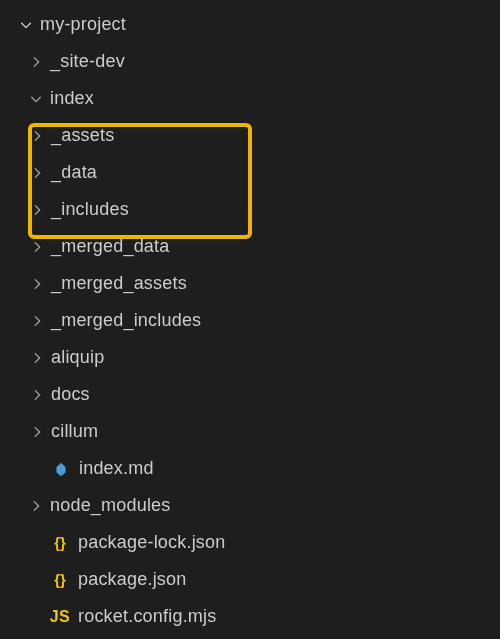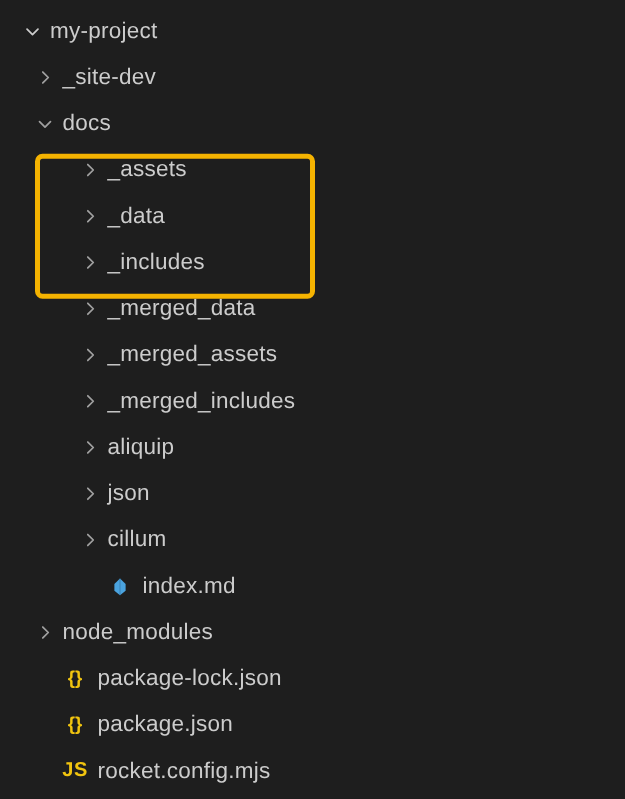--- a/index.html
+++ b/index.html
@@ -35,21 +35,21 @@
       height: 20px;
       display: inline-flex;
       align-items: center;
       justify-content: center;
       margin-right: 8px;
       flex-shrink: 0;
     }
     .label { letter-spacing: 0.2px; }
     .depth0 { padding-left: 18px; }
     .depth1 { padding-left: 28px; }
-    .depth2 { padding-left: 64px; }
+    .depth2 { padding-left: 29px; }
     .highlight-box {
       position: absolute;
       border: 4px solid #f5b301;
       border-radius: 6px;
       pointer-events: none;
       left: 28px;
       top: 117px;
       width: 224px;
       height: 116px;
     }
@@ -80,85 +80,85 @@
           </svg>
         </span>
         <span class="label">_site-dev</span>
       </div>
       <div class="row depth1">
         <span class="chev">
           <svg viewBox="0 0 16 16" fill="none">
             <path d="M3 6l5 5 5-5" class="folder-chev-stroke" stroke-width="1.6" stroke-linecap="round" stroke-linejoin="round"></path>
           </svg>
         </span>
+        <span class="label">index</span>
+      </div>
+      <div class="row depth2">
+        <span class="chev">
+          <svg viewBox="0 0 16 16" fill="none">
+            <path d="M6 3l5 5-5 5" class="folder-chev-stroke" stroke-width="1.6" stroke-linecap="round" stroke-linejoin="round"></path>
+          </svg>
+        </span>
+        <span class="label">_assets</span>
+      </div>
+      <div class="row depth2">
+        <span class="chev">
+          <svg viewBox="0 0 16 16" fill="none">
+            <path d="M6 3l5 5-5 5" class="folder-chev-stroke" stroke-width="1.6" stroke-linecap="round" stroke-linejoin="round"></path>
+          </svg>
+        </span>
+        <span class="label">_data</span>
+      </div>
+      <div class="row depth2">
+        <span class="chev">
+          <svg viewBox="0 0 16 16" fill="none">
+            <path d="M6 3l5 5-5 5" class="folder-chev-stroke" stroke-width="1.6" stroke-linecap="round" stroke-linejoin="round"></path>
+          </svg>
+        </span>
+        <span class="label">_includes</span>
+      </div>
+      <div class="row depth2">
+        <span class="chev">
+          <svg viewBox="0 0 16 16" fill="none">
+            <path d="M6 3l5 5-5 5" class="folder-chev-stroke" stroke-width="1.6" stroke-linecap="round" stroke-linejoin="round"></path>
+          </svg>
+        </span>
+        <span class="label">_merged_data</span>
+      </div>
+      <div class="row depth2">
+        <span class="chev">
+          <svg viewBox="0 0 16 16" fill="none">
+            <path d="M6 3l5 5-5 5" class="folder-chev-stroke" stroke-width="1.6" stroke-linecap="round" stroke-linejoin="round"></path>
+          </svg>
+        </span>
+        <span class="label">_merged_assets</span>
+      </div>
+      <div class="row depth2">
+        <span class="chev">
+          <svg viewBox="0 0 16 16" fill="none">
+            <path d="M6 3l5 5-5 5" class="folder-chev-stroke" stroke-width="1.6" stroke-linecap="round" stroke-linejoin="round"></path>
+          </svg>
+        </span>
+        <span class="label">_merged_includes</span>
+      </div>
+      <div class="row depth2">
+        <span class="chev">
+          <svg viewBox="0 0 16 16" fill="none">
+            <path d="M6 3l5 5-5 5" class="folder-chev-stroke" stroke-width="1.6" stroke-linecap="round" stroke-linejoin="round"></path>
+          </svg>
+        </span>
+        <span class="label">aliquip</span>
+      </div>
+      <div class="row depth2">
+        <span class="chev">
+          <svg viewBox="0 0 16 16" fill="none">
+            <path d="M6 3l5 5-5 5" class="folder-chev-stroke" stroke-width="1.6" stroke-linecap="round" stroke-linejoin="round"></path>
+          </svg>
+        </span>
         <span class="label">docs</span>
-      </div>
-      <div class="row depth2">
-        <span class="chev">
-          <svg viewBox="0 0 16 16" fill="none">
-            <path d="M6 3l5 5-5 5" class="folder-chev-stroke" stroke-width="1.6" stroke-linecap="round" stroke-linejoin="round"></path>
-          </svg>
-        </span>
-        <span class="label">_assets</span>
-      </div>
-      <div class="row depth2">
-        <span class="chev">
-          <svg viewBox="0 0 16 16" fill="none">
-            <path d="M6 3l5 5-5 5" class="folder-chev-stroke" stroke-width="1.6" stroke-linecap="round" stroke-linejoin="round"></path>
-          </svg>
-        </span>
-        <span class="label">_data</span>
-      </div>
-      <div class="row depth2">
-        <span class="chev">
-          <svg viewBox="0 0 16 16" fill="none">
-            <path d="M6 3l5 5-5 5" class="folder-chev-stroke" stroke-width="1.6" stroke-linecap="round" stroke-linejoin="round"></path>
-          </svg>
-        </span>
-        <span class="label">_includes</span>
-      </div>
-      <div class="row depth2">
-        <span class="chev">
-          <svg viewBox="0 0 16 16" fill="none">
-            <path d="M6 3l5 5-5 5" class="folder-chev-stroke" stroke-width="1.6" stroke-linecap="round" stroke-linejoin="round"></path>
-          </svg>
-        </span>
-        <span class="label">_merged_data</span>
-      </div>
-      <div class="row depth2">
-        <span class="chev">
-          <svg viewBox="0 0 16 16" fill="none">
-            <path d="M6 3l5 5-5 5" class="folder-chev-stroke" stroke-width="1.6" stroke-linecap="round" stroke-linejoin="round"></path>
-          </svg>
-        </span>
-        <span class="label">_merged_assets</span>
-      </div>
-      <div class="row depth2">
-        <span class="chev">
-          <svg viewBox="0 0 16 16" fill="none">
-            <path d="M6 3l5 5-5 5" class="folder-chev-stroke" stroke-width="1.6" stroke-linecap="round" stroke-linejoin="round"></path>
-          </svg>
-        </span>
-        <span class="label">_merged_includes</span>
-      </div>
-      <div class="row depth2">
-        <span class="chev">
-          <svg viewBox="0 0 16 16" fill="none">
-            <path d="M6 3l5 5-5 5" class="folder-chev-stroke" stroke-width="1.6" stroke-linecap="round" stroke-linejoin="round"></path>
-          </svg>
-        </span>
-        <span class="label">aliquip</span>
-      </div>
-      <div class="row depth2">
-        <span class="chev">
-          <svg viewBox="0 0 16 16" fill="none">
-            <path d="M6 3l5 5-5 5" class="folder-chev-stroke" stroke-width="1.6" stroke-linecap="round" stroke-linejoin="round"></path>
-          </svg>
-        </span>
-        <span class="label">json</span>
       </div>
       <div class="row depth2">
         <span class="chev">
           <svg viewBox="0 0 16 16" fill="none">
             <path d="M6 3l5 5-5 5" class="folder-chev-stroke" stroke-width="1.6" stroke-linecap="round" stroke-linejoin="round"></path>
           </svg>
         </span>
         <span class="label">cillum</span>
       </div>
       <div class="row depth2">

